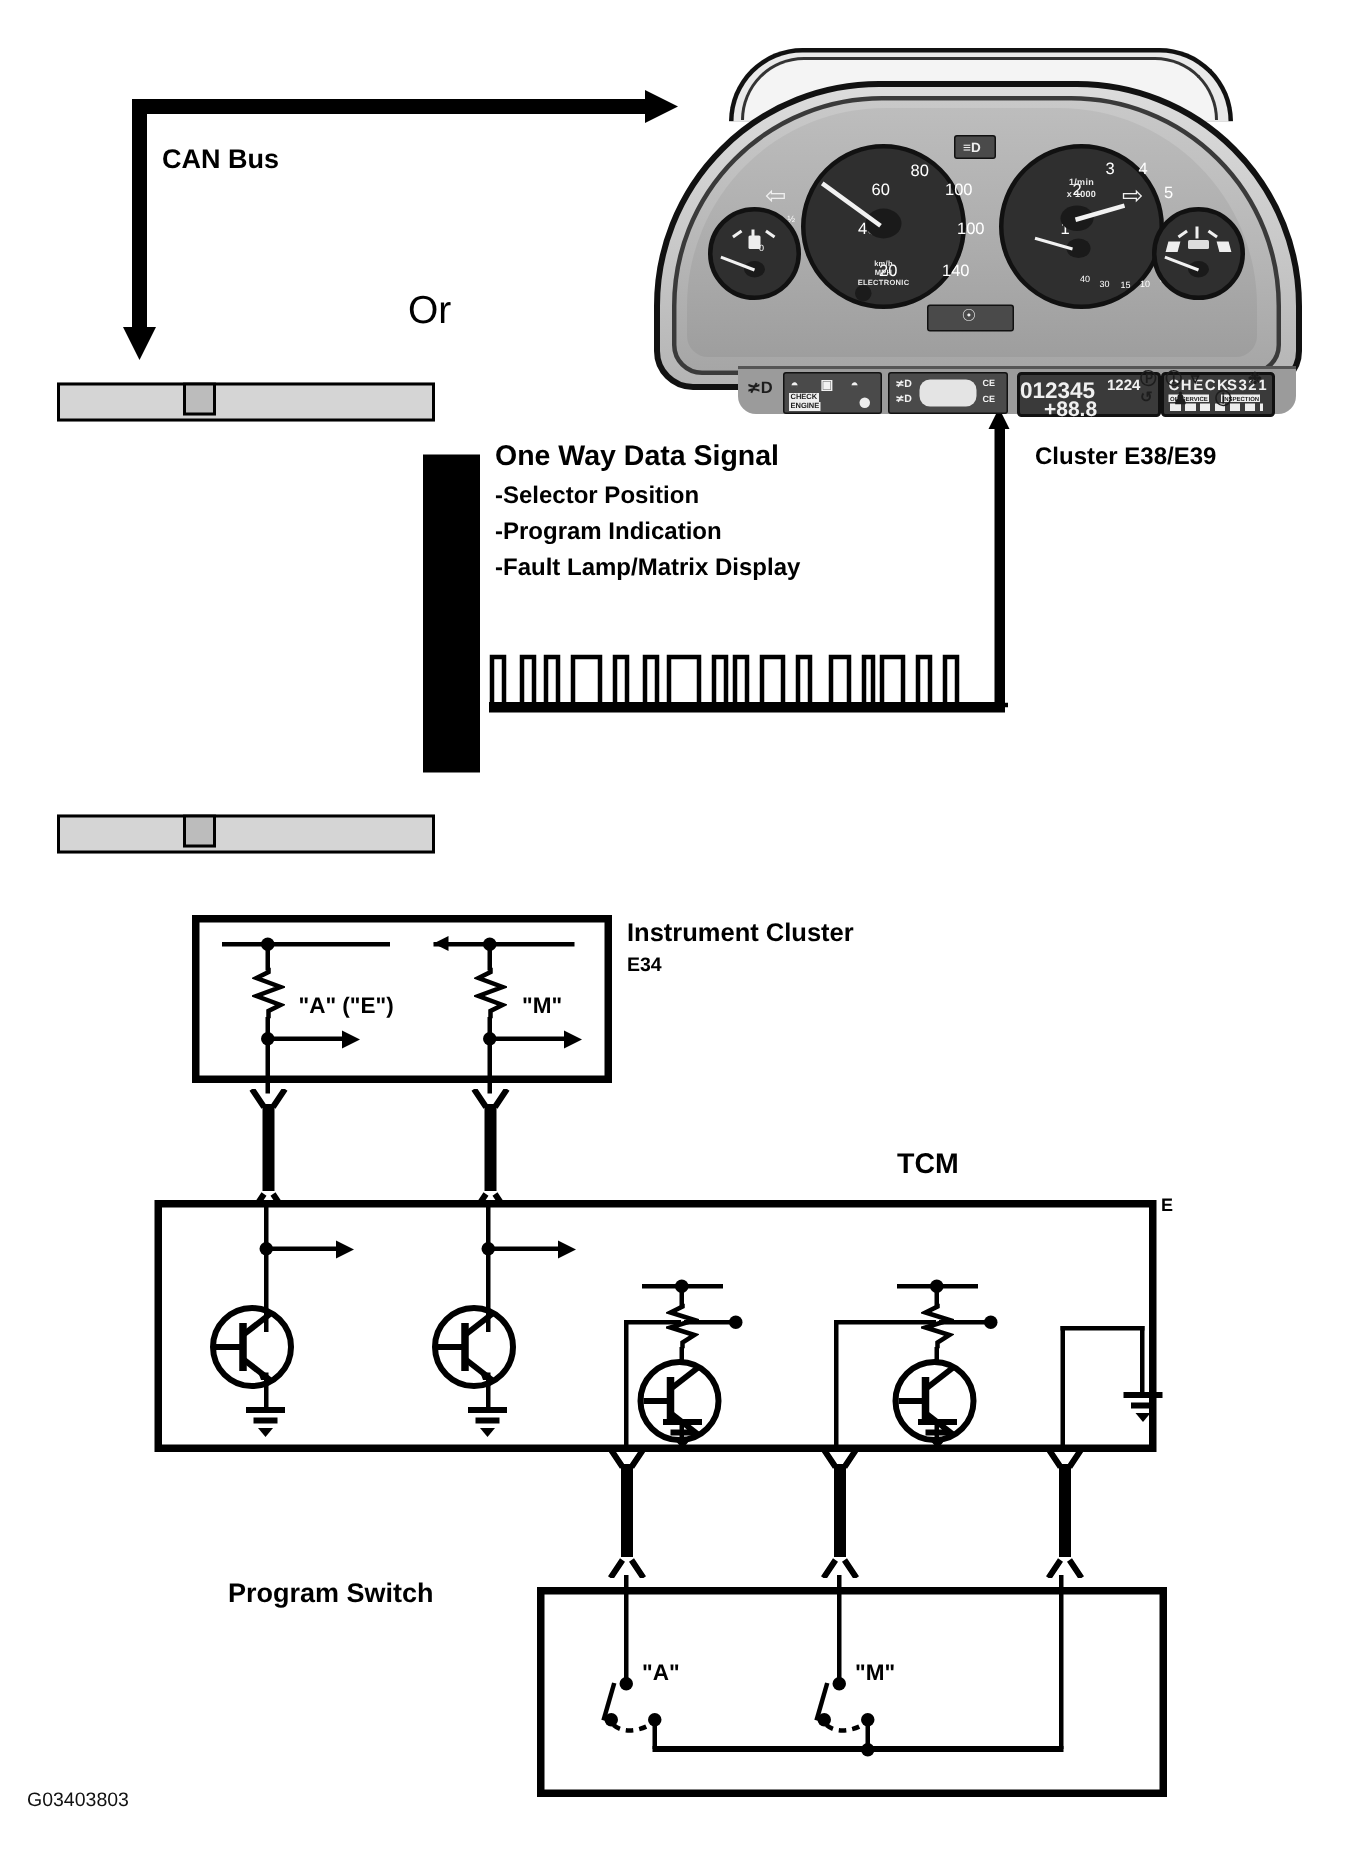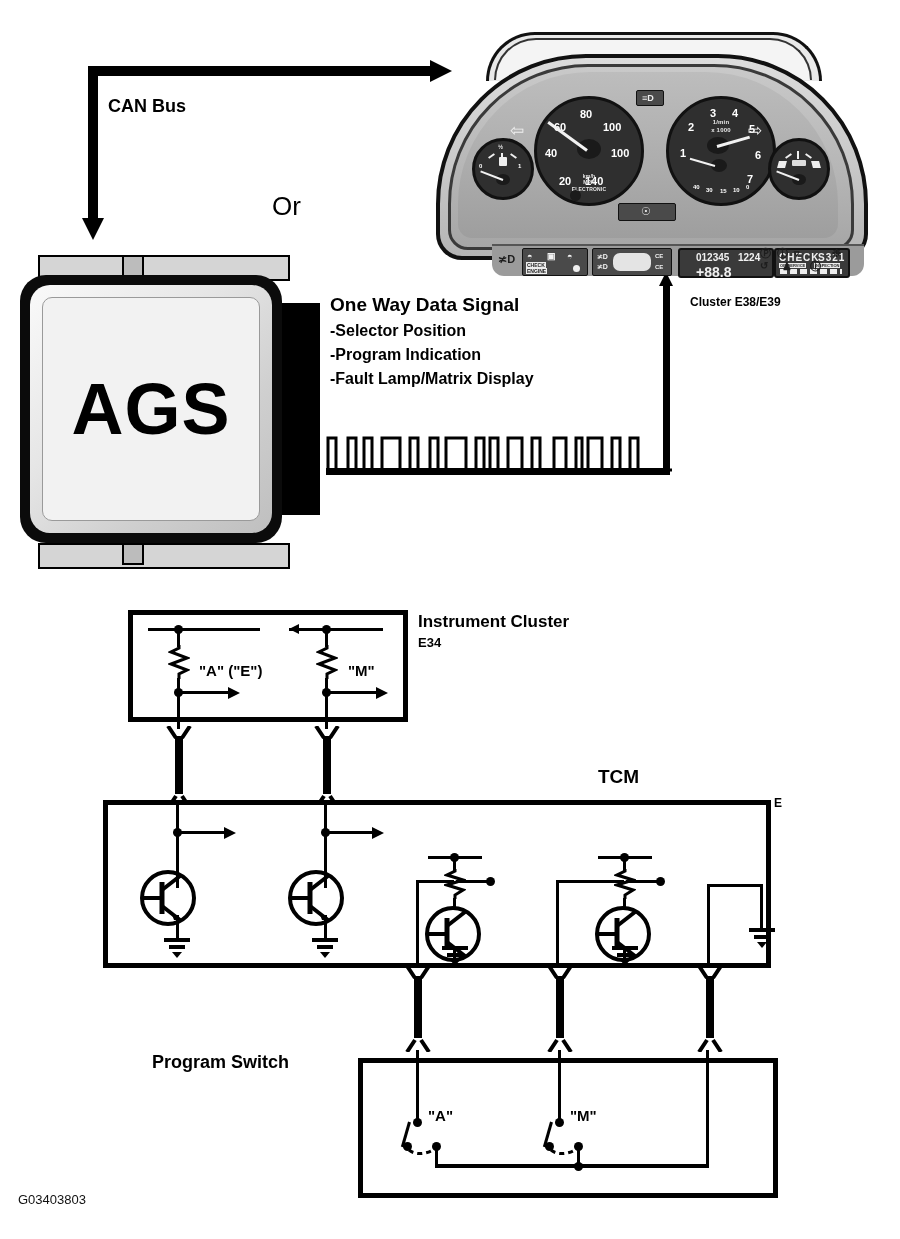--- a/index.html
+++ b/index.html
@@ -65,21 +65,21 @@
   }
   .cl-face{
     position:absolute;left:30px;top:40px;width:380px;height:166px;
     border-radius:132px 132px 14px 14px;
     background:linear-gradient(180deg,#bdbdbd 0%,#ababab 60%,#9e9e9e 100%);
   }
   .dial{position:absolute;border-radius:50%;background:#2f2f2f;border:3px solid #111;}
   .dial.big{width:104px;height:104px;}
   .dial.small{width:56px;height:56px;}
   .dial-tick{position:absolute;background:#f0f0f0;}
-  .dial-num{position:absolute;color:#fff;font-size:11px;font-weight:bold;font-family:"Liberation Sans",sans-serif;}
+  .dial-num{position:absolute;color:#fff;font-size:11px;font-weight:normal;font-family:"Liberation Sans",sans-serif;margin-left:27px;}
   .dial-num.sm{font-size:6px;}
   .hub{position:absolute;background:#1a1a1a;border-radius:50%;}
   .needle{position:absolute;background:#f2f2f2;height:2px;transform-origin:0% 50%;}
   .gauge-cap{position:absolute;color:#e8e8e8;font-size:5px;font-weight:bold;text-align:center;line-height:1.25;letter-spacing:.2px;}
   .lcd{position:absolute;background:#3a3a3a;border:2px solid #111;border-radius:3px;}
   .lcd-txt{position:absolute;color:#f0f0f0;font-family:"Liberation Sans",sans-serif;font-weight:bold;}
   .tel{position:absolute;background:#4a4a4a;border:1px solid #111;border-radius:2px;}
   .arrowind{position:absolute;color:#efefef;font-size:17px;line-height:1;}
   .botbar{position:absolute;left:34px;top:172px;width:372px;height:30px;background:#9b9b9b;border-top:2px solid #555;border-radius:0 0 12px 12px;}
   .icn{position:absolute;color:#1d1d1d;font-size:9px;font-weight:bold;line-height:1;}
@@ -107,27 +107,20 @@
 <div class="abs lbl" style="left:272px;top:192px;font-size:26px;font-weight:normal;">Or</div>
 
 <div class="abs" id="ags-module">
   <div class="ags-tab" style="left:24px;top:0px;width:248px;">
     <div class="notch"></div>
   </div>
   <div class="ags-tab" style="left:24px;top:288px;width:248px;">
     <div class="notch"></div>
   </div>
   <div class="ags-connector"></div>
-  <div class="ags-body">
-    <div class="ags-inner">
-      <div class="ags-face">
-        <span class="ags-text">AGS</span>
-      </div>
-    </div>
-  </div>
 </div>
 
 <div class="abs lbl" style="left:330px;top:294px;font-size:19px;">One Way Data Signal</div>
 <div class="abs lbl" style="left:330px;top:322px;font-size:16px;">-Selector Position</div>
 <div class="abs lbl" style="left:330px;top:346px;font-size:16px;">-Program Indication</div>
 <div class="abs lbl" style="left:330px;top:370px;font-size:16px;">-Fault Lamp/Matrix Display</div>
 
 <div class="abs" id="wave">
   <svg width="348" height="46" viewBox="0 0 348 46">
     <polyline fill="none" stroke="#000" stroke-width="3" points="2,44 2,12 10,12 10,44 22,44 22,12 30,12 30,44 38,44 38,12 46,12 46,44
@@ -161,21 +154,21 @@
       <div class="needle" style="left:28px;top:38px;width:24px;transform:rotate(201deg);"></div>
     </div>
 
     <div class="dial big" style="left:76px;top:24px;">
       <div class="dial-num" style="left:22px;top:76px;">20</div>
       <div class="dial-num" style="left:8px;top:48px;">40</div>
       <div class="dial-num" style="left:17px;top:22px;">60</div>
       <div class="dial-num" style="left:43px;top:9px;">80</div>
       <div class="dial-num" style="left:66px;top:22px;">100</div>
       <div class="dial-num" style="left:74px;top:48px;">100</div>
-      <div class="dial-num" style="left:48px;top:76px;">140</div>
+      <div class="dial-num" style="left:64px;top:76px;">140</div>
       <div class="hub" style="left:40px;top:40px;width:24px;height:20px;"></div>
       <div class="needle" style="left:50px;top:50px;width:48px;height:3px;transform:rotate(216deg);"></div>
       <div class="gauge-cap" style="left:26px;top:74px;width:52px;white-space:pre;">km/h
 MPH
 ELECTRONIC</div>
     </div>
 
     <div class="tel" style="left:178px;top:18px;width:26px;height:14px;">
       <div style="position:absolute;left:5px;top:3px;color:#eee;font-size:9px;line-height:8px;font-weight:bold;">≡D</div>
     </div>
@@ -234,21 +227,21 @@
 
       <div class="tel" style="left:100px;top:2px;width:78px;height:26px;">
         <div style="position:absolute;left:20px;top:4px;width:38px;height:18px;background:#e4e4e4;border-radius:7px;"></div>
         <div class="icn w" style="left:4px;top:4px;font-size:7px;">≭D</div>
         <div class="icn w" style="left:4px;top:14px;font-size:7px;">≭D</div>
         <div class="icn w" style="left:62px;top:4px;font-size:6px;">CE</div>
         <div class="icn w" style="left:62px;top:15px;font-size:6px;">CE</div>
       </div>
 
       <div class="lcd" style="left:186px;top:2px;width:92px;height:26px;">
-        <div class="lcd-txt" style="left:16px;top:2px;font-size:10px;">012345</div>
+        <div class="lcd-txt" style="left:0;top:2px;font-size:15px;">012345</div>
         <div class="lcd-txt" style="left:58px;top:2px;font-size:10px;">1224</div>
         <div class="lcd-txt" style="left:16px;top:14px;font-size:14px;">+88.8</div>
       </div>
 
       <div class="lcd" style="left:282px;top:2px;width:72px;height:26px;">
         <div class="lcd-txt" style="left:3px;top:2px;font-size:10px;letter-spacing:1px;">CHECK</div>
         <div class="lcd-txt" style="left:42px;top:2px;font-size:10px;letter-spacing:1px;">S321</div>
         <div class="lcd-txt" style="left:3px;top:13px;font-size:4px;background:#eee;color:#222;padding:0 1px;">OIL SERVICE</div>
         <div class="lcd-txt" style="left:38px;top:13px;font-size:4px;background:#eee;color:#222;padding:0 1px;">INSPECTION</div>
         <div style="position:absolute;left:4px;top:19px;width:62px;height:5px;background:repeating-linear-gradient(90deg,#eee 0 7px,#3a3a3a 7px 10px);"></div>
@@ -263,21 +256,21 @@
       <div class="icn" style="left:36px;top:2px;font-size:11px;">▿</div>
       <div class="icn" style="left:74px;top:2px;font-size:11px;">❉</div>
       <div class="icn" style="left:2px;top:15px;font-size:10px;">↺</div>
       <div class="icn" style="left:24px;top:15px;font-size:11px;">♟</div>
       <div class="icn" style="left:52px;top:15px;font-size:11px;">ⓘ</div>
     </div>
 
   </div>
 </div>
 
-<div class="abs lbl" style="left:690px;top:296px;font-size:12px;">Cluster E38/E39</div>
+<div class="abs lbl" style="left:690px;top:296px;font-size:16px;">Cluster E38/E39</div>
 
 <div class="box" style="left:128px;top:610px;width:280px;height:112px;"></div>
 
 <div class="abs thin" style="left:148px;top:628px;width:112px;height:3px;"></div>
 <div class="node" style="left:174px;top:625px;"></div>
 <div class="abs thin" style="left:177px;top:629px;width:3px;height:18px;"></div>
 <svg class="abs" style="left:168px;top:645px;" width="22" height="34" viewBox="0 0 22 34">
   <polyline fill="none" stroke="#000" stroke-width="3" points="11,0 11,3 3,7 19,13 3,19 19,25 11,29 11,34"></polyline>
 </svg>
 <div class="abs thin" style="left:177px;top:678px;width:3px;height:16px;"></div>

